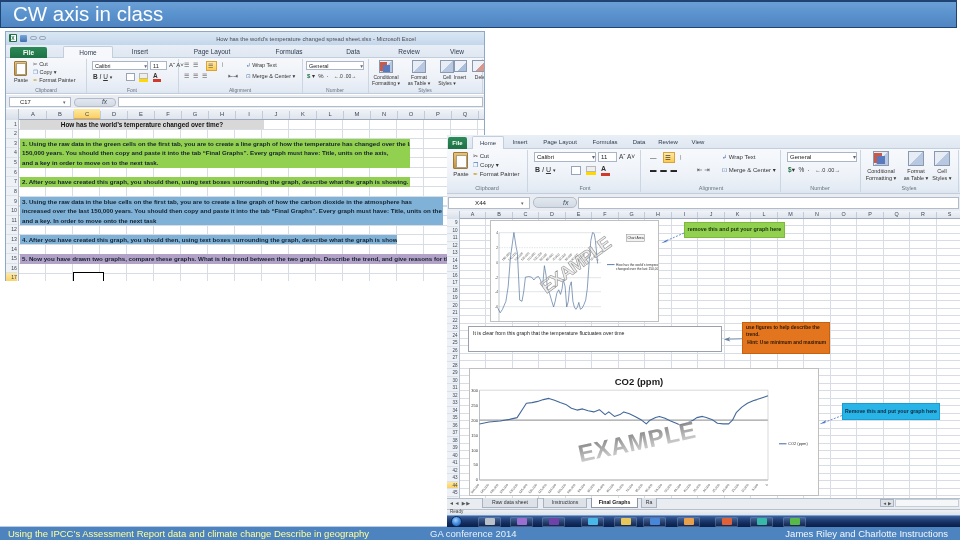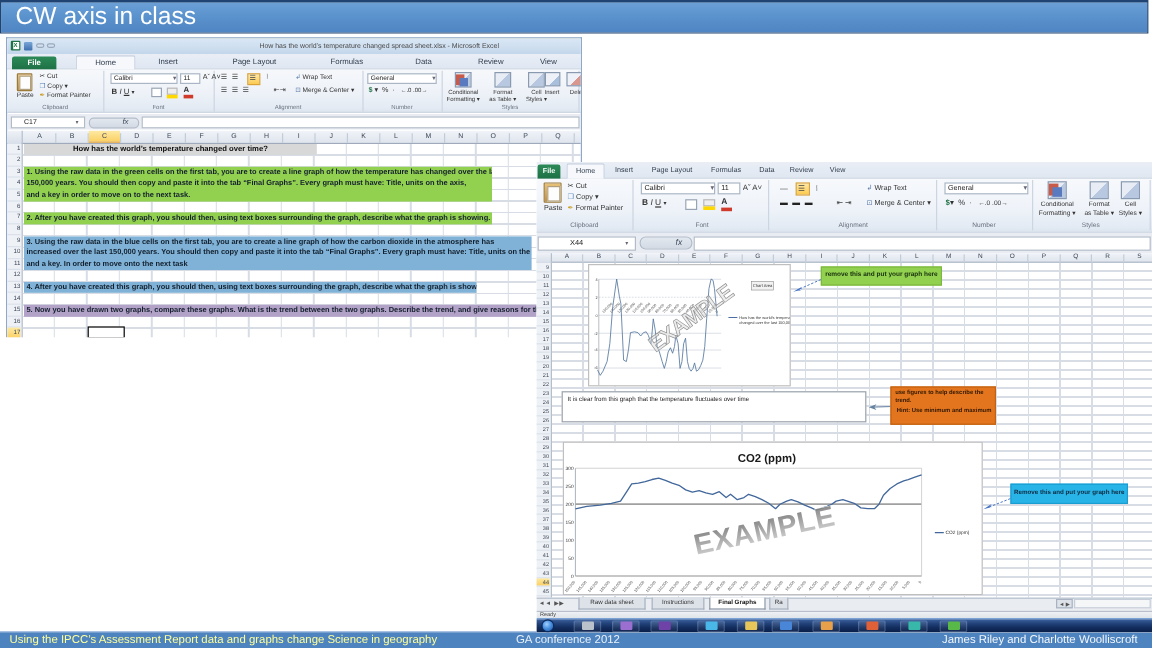--- a/index.html
+++ b/index.html
@@ -6,23 +6,23 @@
 #slide{position:relative;width:960px;height:540px;background:#fff;font-family:"Liberation Sans",sans-serif}
 .a{position:absolute}
 .nw{white-space:nowrap;overflow:hidden}
 </style></head><body>
 <div id="slide">
 
 <div class="a" style="left:0;top:0;width:957px;height:28px;background:linear-gradient(180deg,#6ba0d6 0%,#5b93ce 45%,#4f85c2 100%);border:1px solid #1f4473;border-top-width:2px"></div>
 <div class="a" style="left:13px;top:2px;width:500px;height:24px;font-size:20.5px;color:#fdfeff;line-height:24px">CW axis in class</div>
 
 <div class="a" style="left:0;top:526px;width:960px;height:14px;background:#4d83bf;border-top:1px solid #b9cde6"></div>
-<div class="a nw" style="left:8px;top:528px;width:420px;height:12px;font-size:9.5px;line-height:12px;color:#ffff99">Using the IPCC’s Assessment Report data and graphs change Science in geography</div>
-<div class="a nw" style="left:430px;top:528px;width:120px;height:12px;font-size:9.5px;line-height:12px;color:#e9f1fa">GA conference 2012</div>
-<div class="a nw" style="left:620px;top:528px;width:328px;height:12px;font-size:9.5px;line-height:12px;color:#f4f8fc;text-align:right">James Riley and Charlotte Woolliscroft</div>
+<div class="a nw" style="left:8px;top:528px;width:420px;height:12px;font-size:9.5px;line-height:12px;color:#ffff99">Using the IPCC’s Assessment Report data and climate change Describe in geography</div>
+<div class="a nw" style="left:430px;top:528px;width:120px;height:12px;font-size:9.5px;line-height:12px;color:#e9f1fa">GA conference 2014</div>
+<div class="a nw" style="left:620px;top:528px;width:328px;height:12px;font-size:9.5px;line-height:12px;color:#f4f8fc;text-align:right">James Riley and Charlotte Instructions</div>
 <div class="a" style="left:5px;top:31px;width:480px;height:250px;background:#fff;border:1px solid #8fa8c8;border-bottom:none;overflow:hidden">
 <div class="a" style="left:0;top:0;width:478px;height:13px;background:linear-gradient(180deg,#dcead9 0%,#d8e6f4 6%,#cfdff0 55%,#c3d6ea 100%)"></div>
 <div class="a" style="left:3px;top:2px;width:8px;height:8px;background:#1e7145;border-radius:1px"></div>
 <div class="a" style="left:4.5px;top:3px;width:5px;height:6px;background:#fff;font-size:5px;line-height:6px;color:#1e7145;text-align:center;font-weight:bold">X</div>
 <div class="a" style="left:14px;top:2.5px;width:7px;height:7px;background:linear-gradient(180deg,#7aa7d8,#3f6fae);border-radius:1px"></div>
 <div class="a" style="left:24px;top:4px;width:7px;height:4px;border:1px solid #9aa8bb;border-radius:2px"></div>
 <div class="a" style="left:33px;top:4px;width:7px;height:4px;border:1px solid #9aa8bb;border-radius:2px"></div>
 <div class="a nw" style="left:160px;top:3px;width:300px;height:9px;font-size:5.8px;line-height:9px;color:#4a4a4a;text-align:center">How has the world’s temperature changed spread sheet.xlsx - Microsoft Excel</div>
 
 <div class="a" style="left:0;top:13px;width:478px;height:13px;background:linear-gradient(180deg,#e9eef6,#dfe7f2);border-bottom:1px solid #c3cedd"></div>

